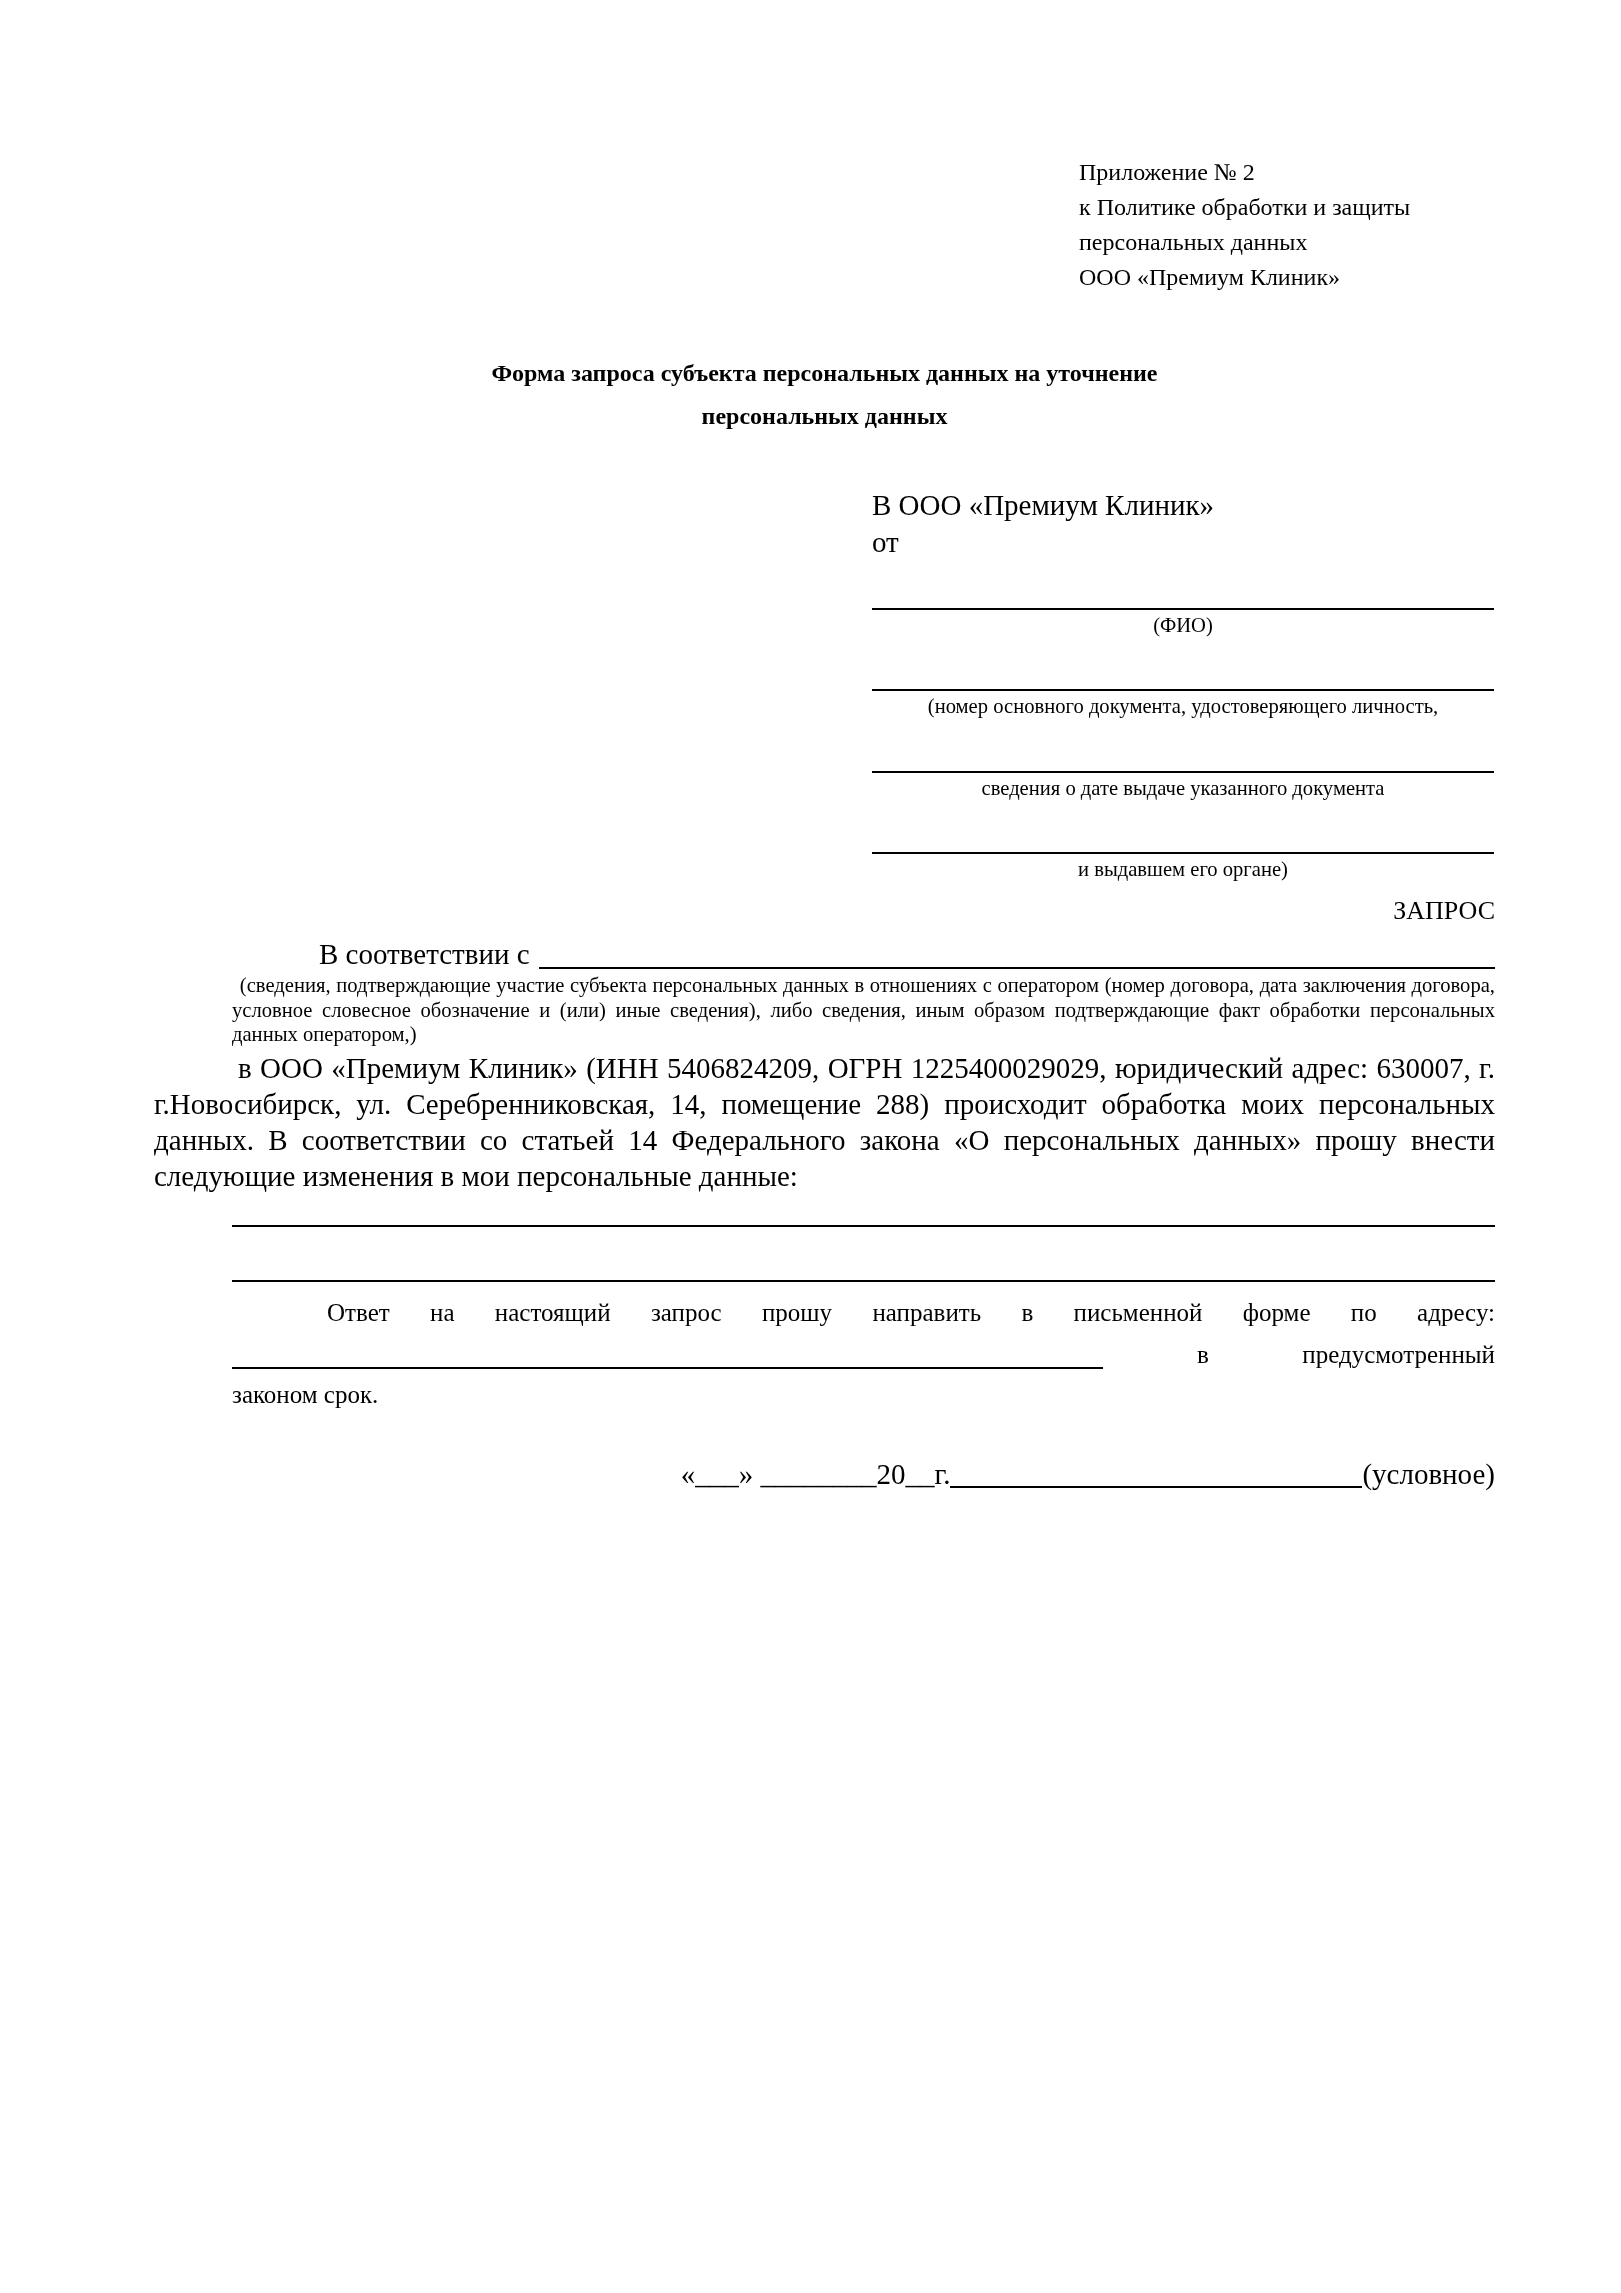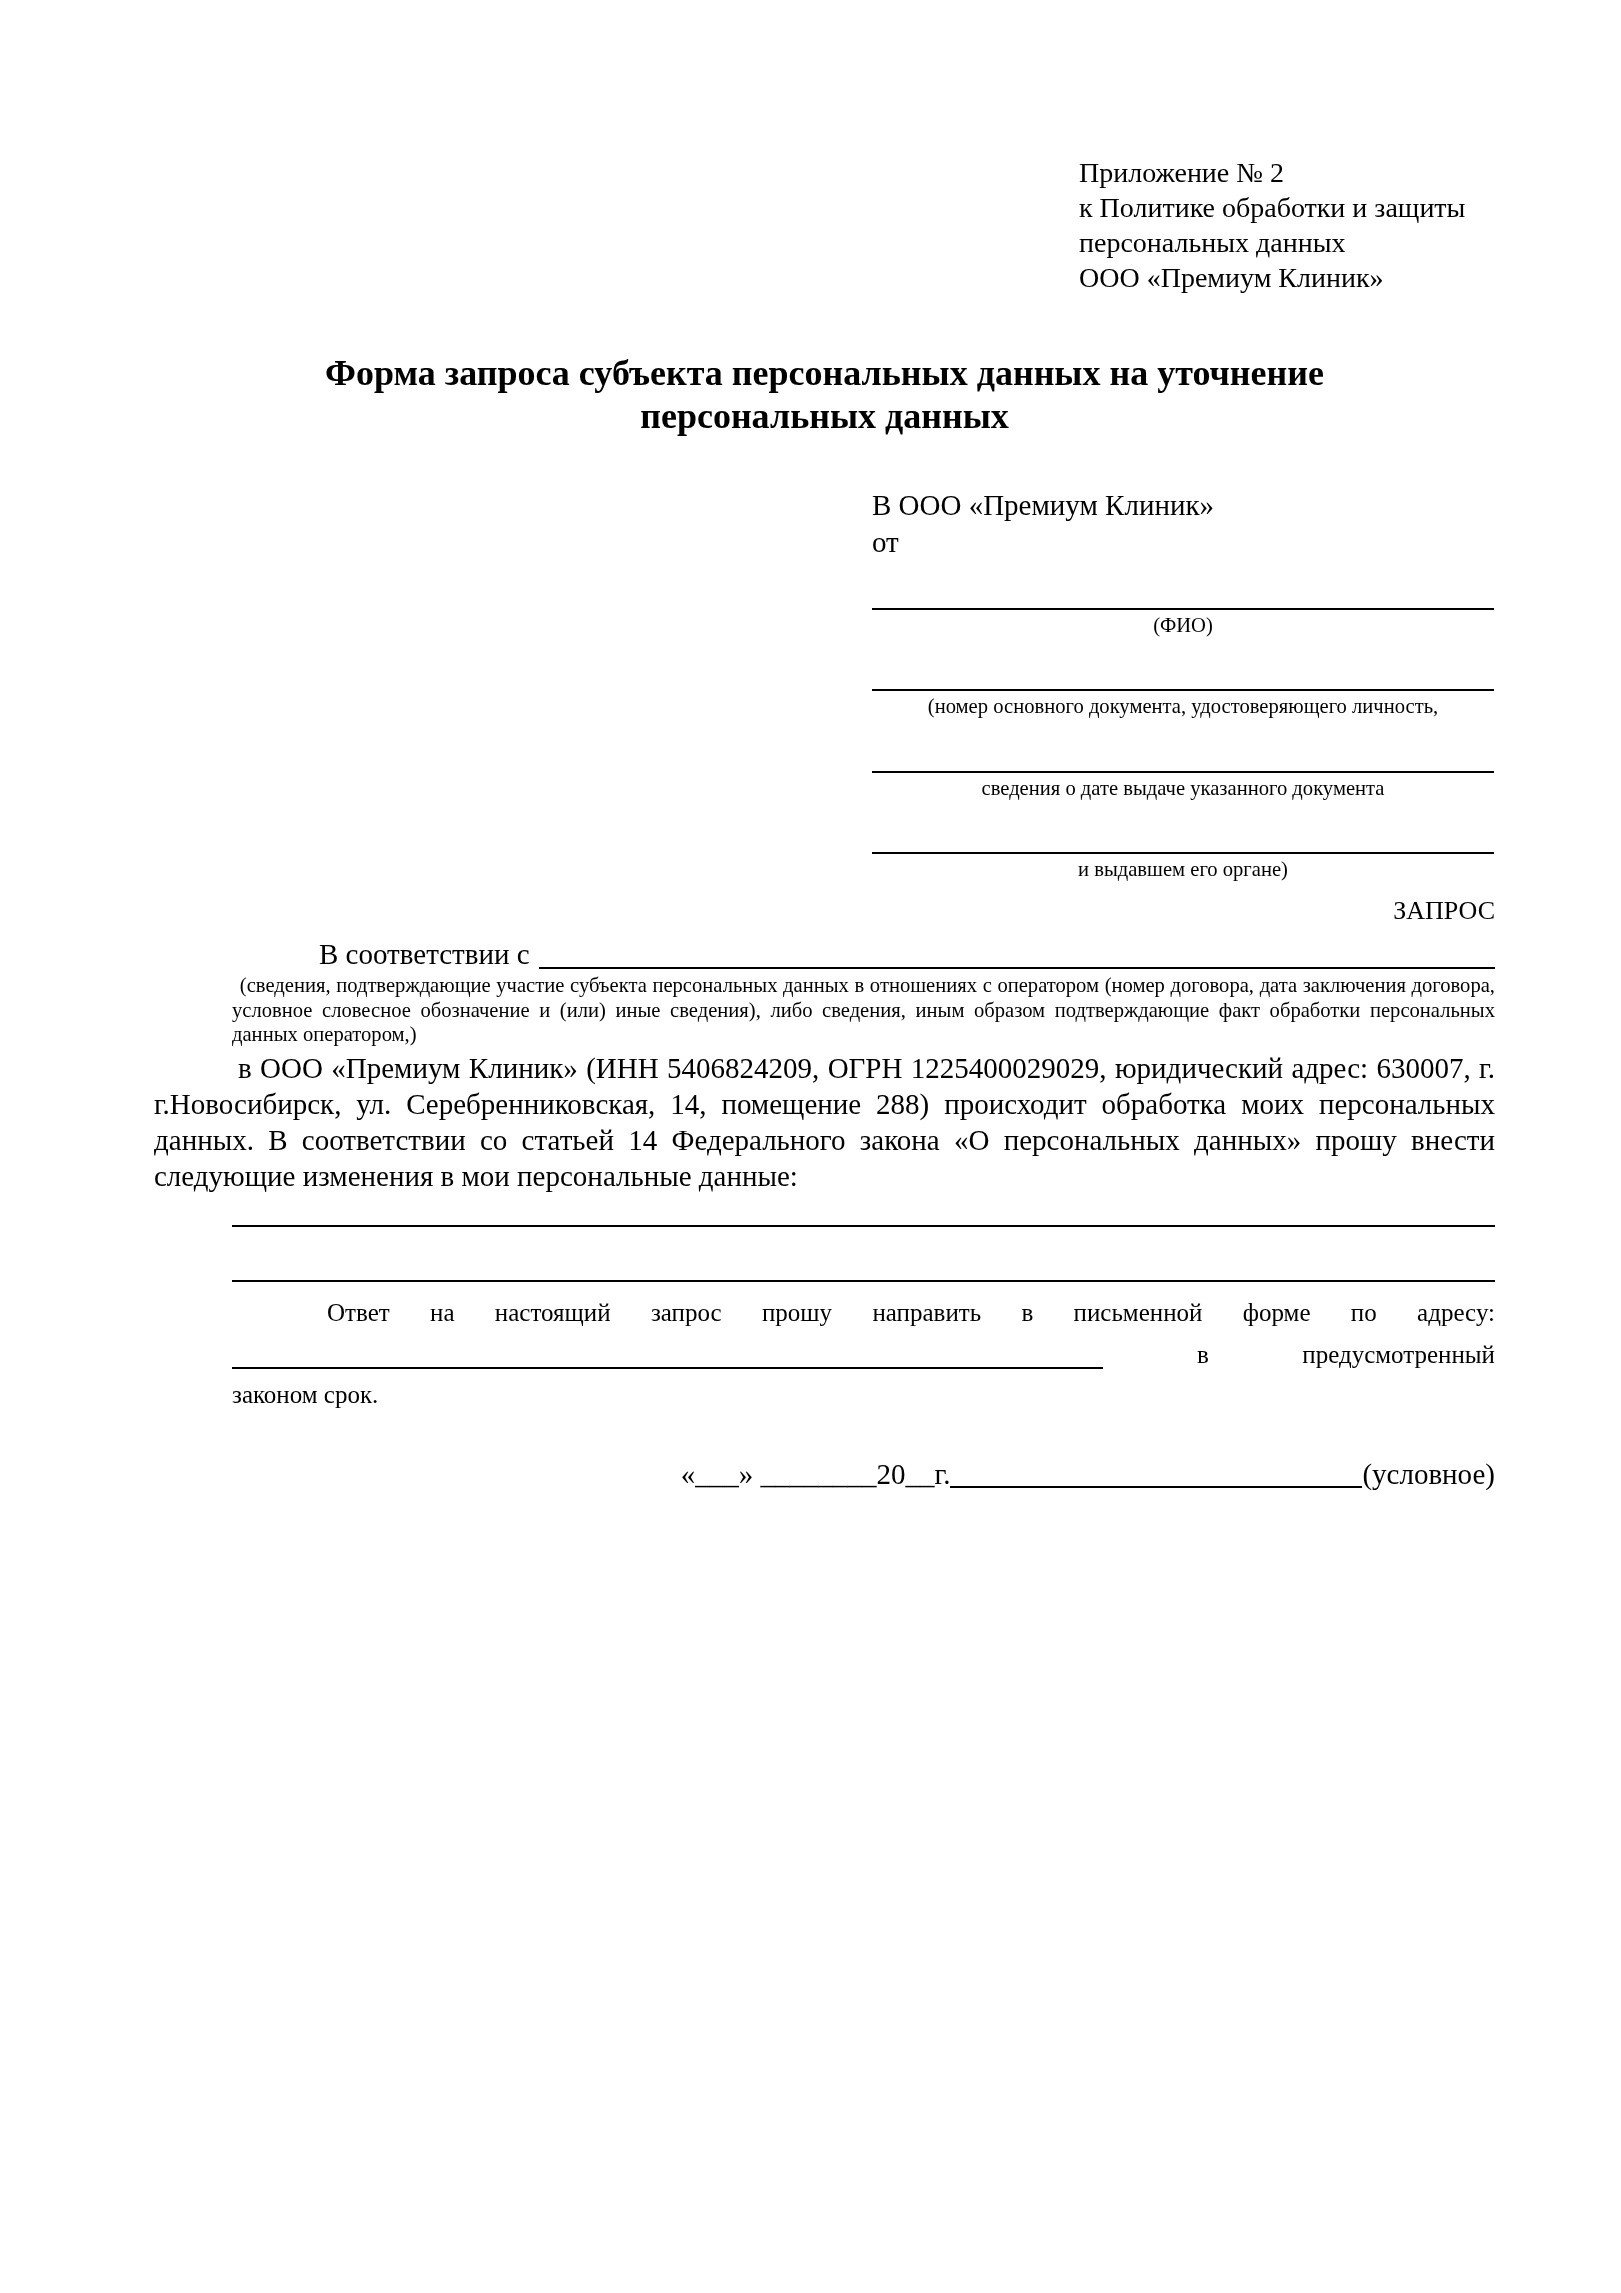--- a/index.html
+++ b/index.html
@@ -14,29 +14,29 @@
   }
   .content {
     position:absolute;
     left:154px; top:0;
     width:1341px;
   }
   
   .appendix {
     margin-top:155px;
     margin-left:925px;
-    font-size:28px;
+    font-size:24px;
     line-height:35px;
   }
   
   .doc-title {
     margin-top:57px;
     text-align:center;
     font-weight:bold;
-    font-size:36px;
+    font-size:24px;
     line-height:43px;
   }
   
   .addressee {
     margin-top:49px;
     margin-left:718px;
     width:622px;
     font-size:29px;
     line-height:37px;
   }

